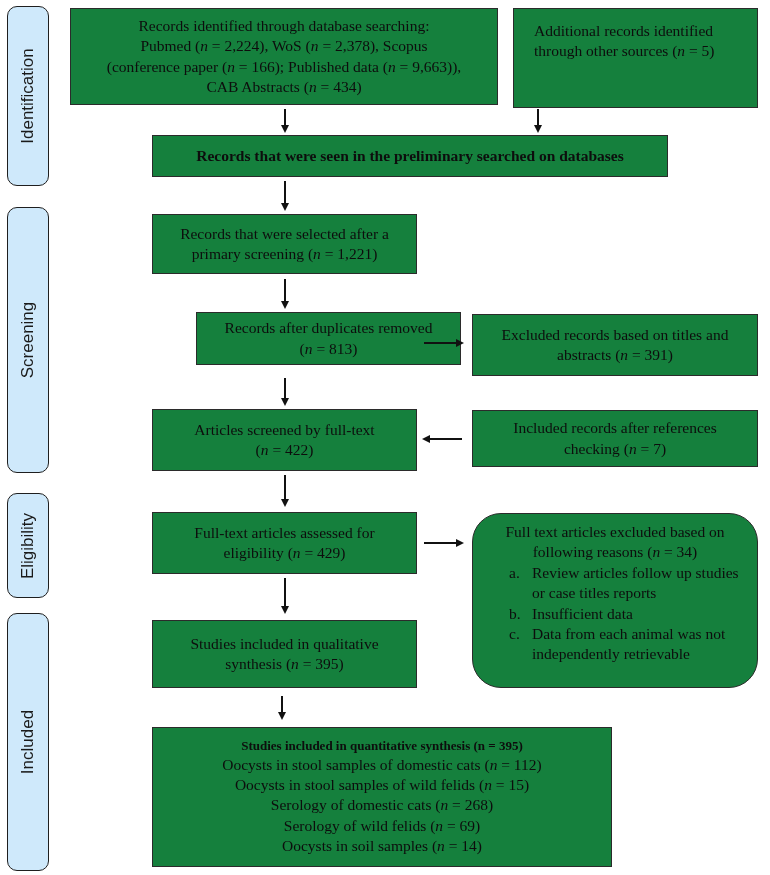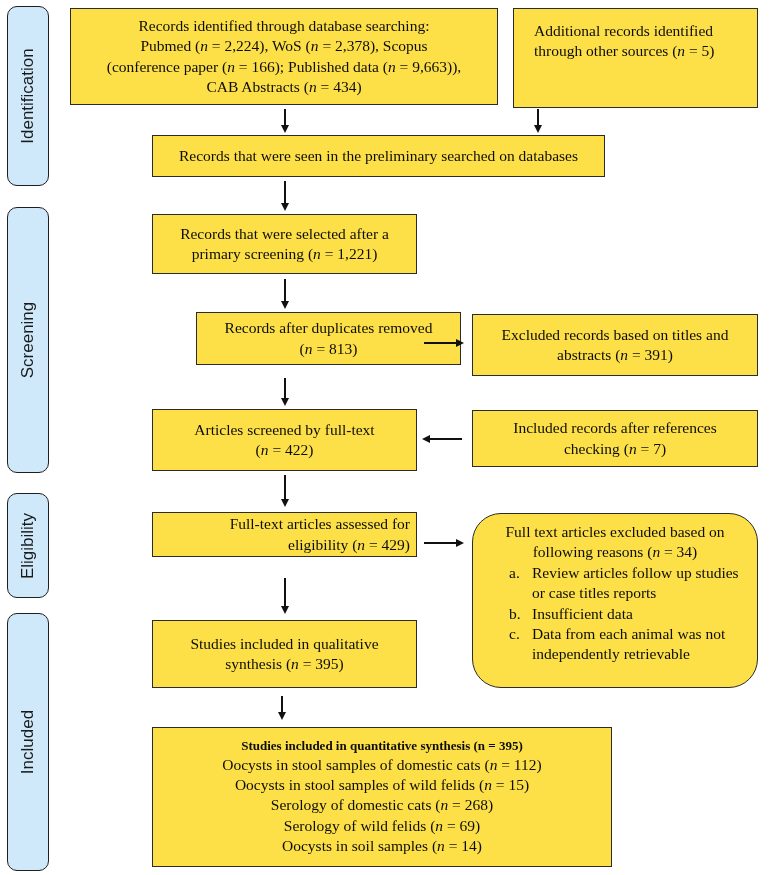--- a/index.html
+++ b/index.html
@@ -4,21 +4,21 @@
 <style>
   html,body{margin:0;padding:0;background:#ffffff;}
   #figure{position:relative;width:770px;height:875px;background:#ffffff;overflow:hidden;
           font-family:"Liberation Serif",serif;color:#0d0d0d;}
   
   .stage{position:absolute;left:7px;width:42px;background:#cfe9fb;border:1.5px solid #1f1f1f;
          border-radius:10px;box-sizing:border-box;}
   .stage .rot{position:absolute;left:50%;top:50%;transform:translate(-50%,-50%) rotate(-90deg);
          white-space:nowrap;font-family:"Liberation Sans",sans-serif;font-size:17px;color:#1a1a1a;}
   
-  .box{position:absolute;border:1.6px solid #2b2b2b;background:#fde047;box-sizing:border-box;
+  .box{position:absolute;border:1.6px solid #2b2b2b;background:#15803d;box-sizing:border-box;
        display:flex;flex-direction:column;justify-content:center;text-align:center;
        font-size:15.5px;line-height:1.3;padding:2px 6px;}
   .box .ln{display:block;}
   .ta-left{align-items:flex-start;justify-content:flex-start;text-align:left;padding:12px 8px 2px 20px;}
   .top-pad{justify-content:flex-start;padding-top:8px;}
   .bold-title{font-weight:bold;font-size:13px;}
   
   .reasons{margin:1px 4px 0 30px;text-align:left;}
   .reason{display:grid;grid-template-columns:20px 1fr;column-gap:3px;}
   .reason .rtx{text-align:left;}
@@ -62,21 +62,21 @@
   </div>
 
   <div class="box ta-left" style="left:513px;top:8px;width:245px;height:100px;">
     <span class="ln">Additional records identified</span>
     <span class="ln">through other sources (<i>n</i> = 5)</span>
   </div>
 
   <div class="av" style="left:284px;top:109px;height:16px;"></div>
   <div class="av" style="left:537px;top:109px;height:16px;"></div>
 
-  <div class="box" style="left:152px;top:135px;width:453px;height:42px;">
+  <div class="box" style="left:152px;top:135px;width:516px;height:42px;font-weight:bold;">
     <span class="ln">Records that were seen in the preliminary searched on databases</span>
   </div>
 
   <div class="av" style="left:284px;top:181px;height:22px;"></div>
 
   <div class="box" style="left:152px;top:214px;width:265px;height:60px;">
     <span class="ln">Records that were selected after a</span>
     <span class="ln">primary screening (<i>n</i> = 1,221)</span>
   </div>
 
@@ -103,21 +103,21 @@
 
   <div class="ah left" style="left:430px;top:438px;width:32px;"></div>
 
   <div class="box" style="left:472px;top:410px;width:286px;height:57px;">
     <span class="ln">Included records after references</span>
     <span class="ln">checking (<i>n</i> = 7)</span>
   </div>
 
   <div class="av" style="left:284px;top:475px;height:24px;"></div>
 
-  <div class="box" style="left:152px;top:512px;width:265px;height:45px;align-items:flex-end;">
+  <div class="box" style="left:152px;top:512px;width:265px;height:62px;">
     <span class="ln">Full-text articles assessed for</span>
     <span class="ln">eligibility (<i>n</i> = 429)</span>
   </div>
 
   <div class="ah right" style="left:424px;top:542px;width:32px;"></div>
 
   <div class="box top-pad" style="left:472px;top:513px;width:286px;height:175px;border-radius:29px;">
     <span class="ln">Full text articles excluded based on</span>
     <span class="ln">following reasons (<i>n</i> = 34)</span>
     <div class="reasons">

